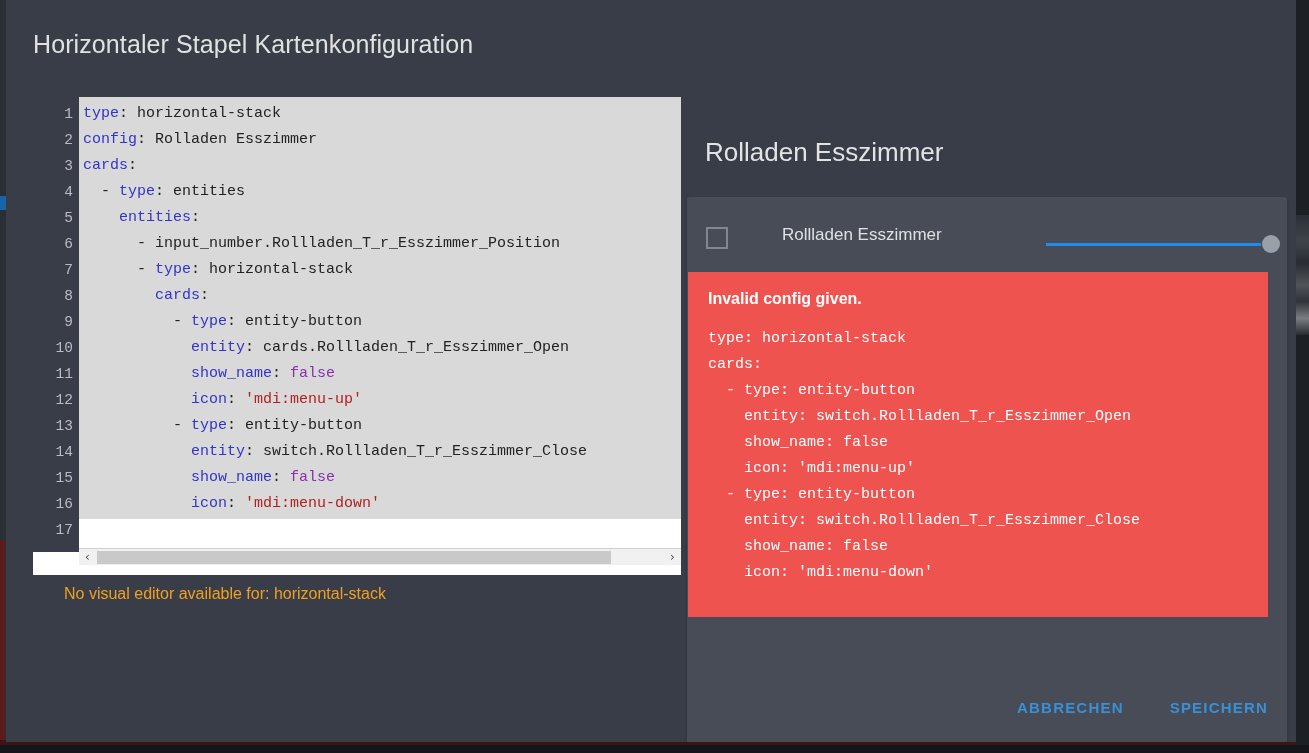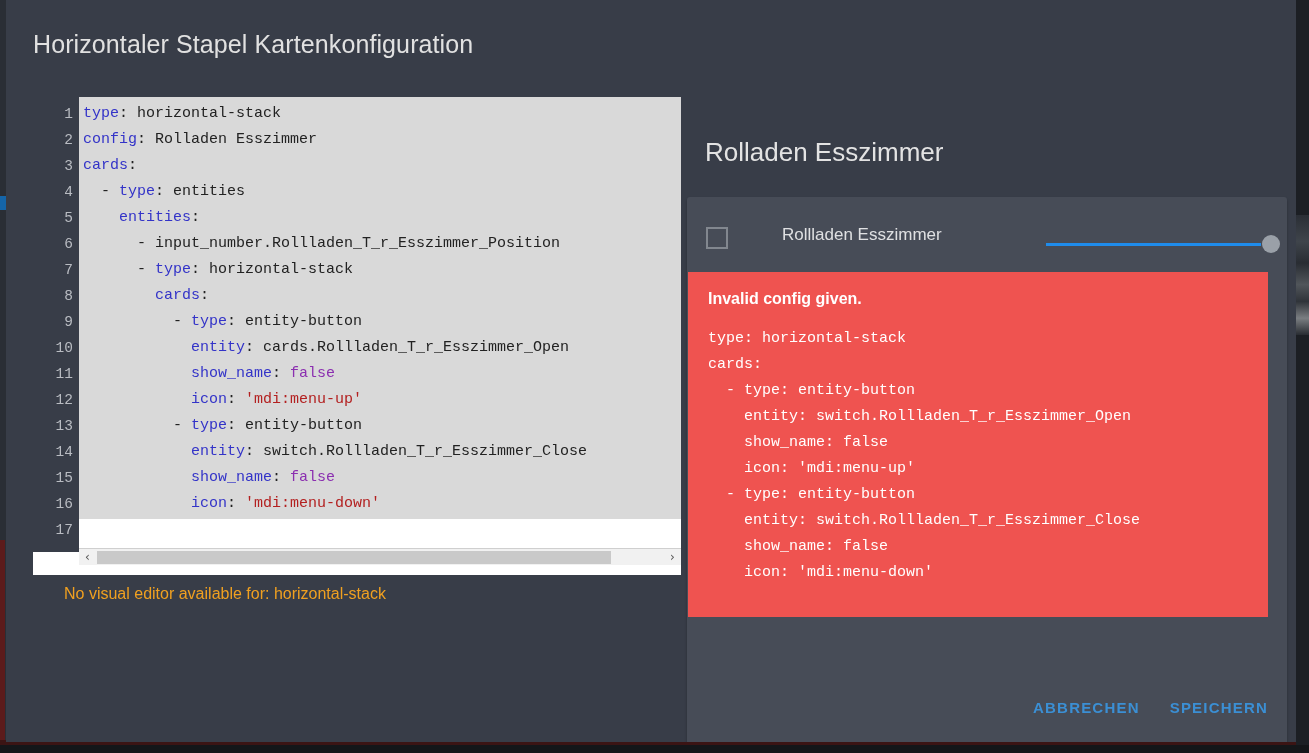--- a/index.html
+++ b/index.html
@@ -238,21 +238,21 @@
     color: #ffffff;
     white-space: pre;
     margin: 0;
   }
 
   
   .dialog-actions {
     position: absolute;
     right: 20px; bottom: 20px;
     display: flex;
-    gap: 14px;
+    gap: 30px;
     align-items: flex-end;
   }
   .action-btn {
     background: none; border: none;
     font-family: "Liberation Sans", sans-serif;
     font-size: 15px;
     letter-spacing: 1.2px;
     font-weight: 600;
     color: #3b8fd4;
     padding: 6px 8px;

